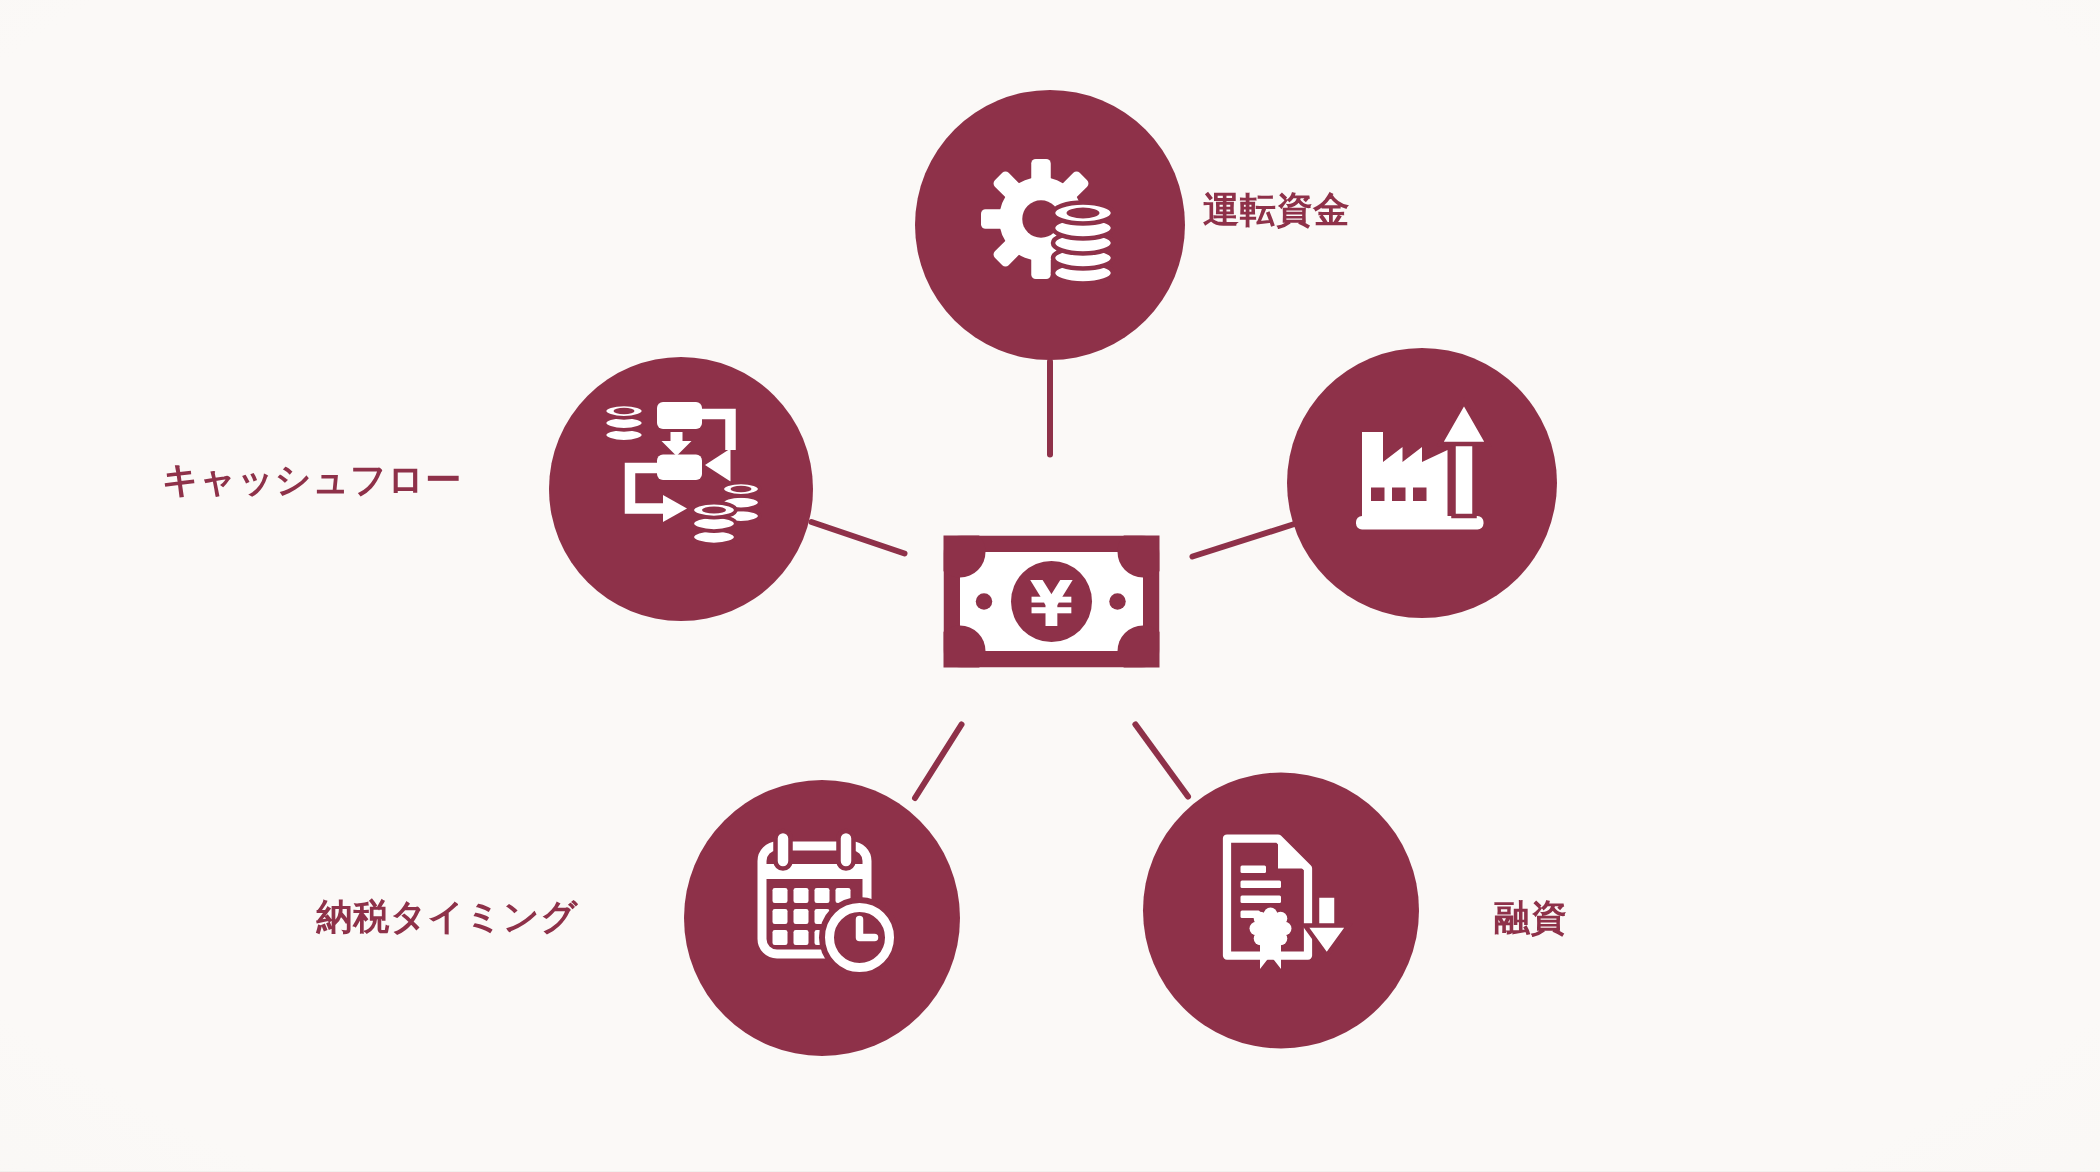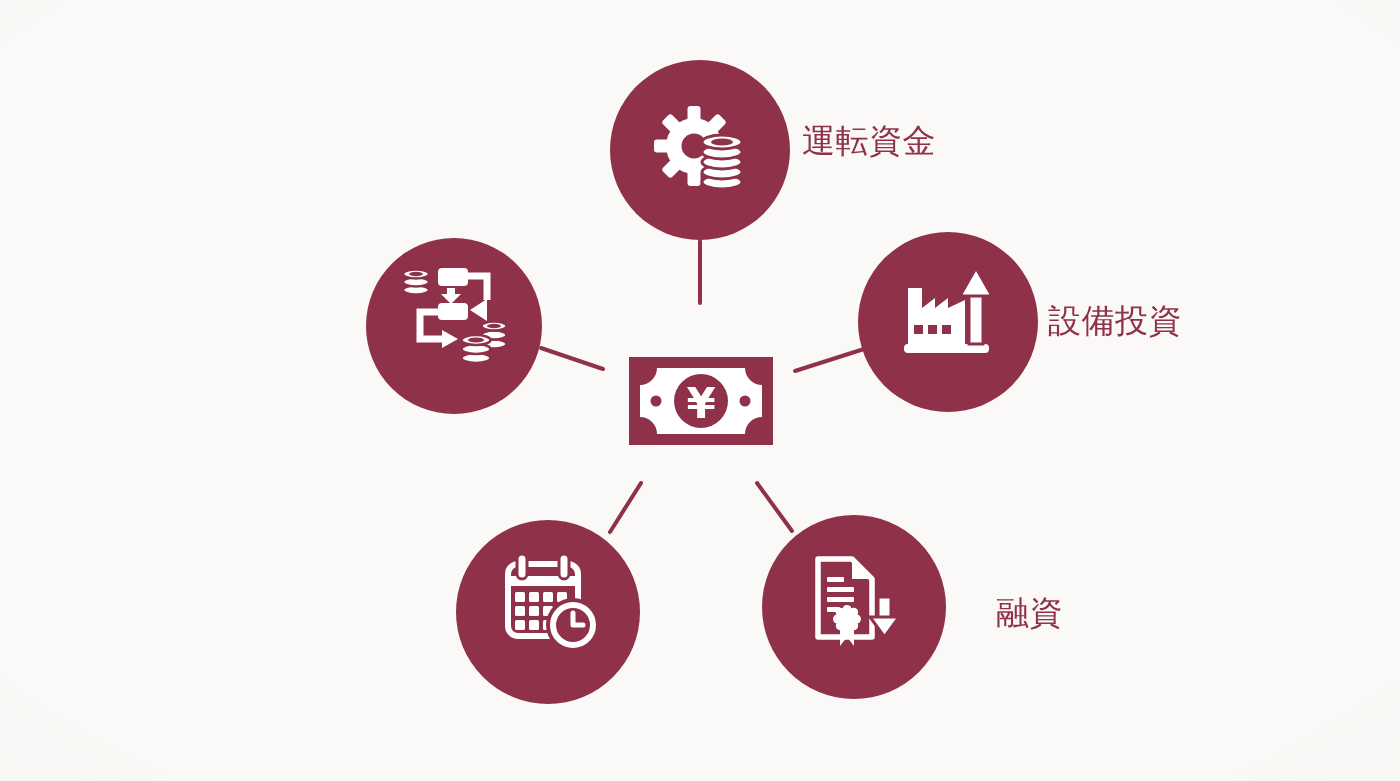--- a/index.html
+++ b/index.html
@@ -39,22 +39,22 @@
     position: absolute;
     left: 629px; top: 357px;
     width: 144px; height: 88px;
   }
   .center-note svg { display: block; }
 
   .label {
     position: absolute;
     transform: translateY(-50%);
     color: #8e3149;
-    font-size: 33px;
-    font-weight: 400;
+    font-size: 24px;
+    font-weight: 700;
     letter-spacing: 0.5px;
     white-space: nowrap;
     line-height: 1;
   }
   .label-top          { left: 802px;  top: 140px; }
   .label-left         { left: 108px;  top: 320px; }
   .label-right        { left: 1048px; top: 320px; }
   .label-bottom-left  { left: 211px;  top: 611px; }
   .label-bottom-right { left: 996px;  top: 612px; }
 </style>
@@ -234,16 +234,17 @@
         <circle cx="133" cy="77" r="17"></circle>
       </g>
       <circle cx="27" cy="44" r="5.5" fill="#8e3149"></circle>
       <circle cx="116" cy="44" r="5.5" fill="#8e3149"></circle>
       <circle cx="72" cy="44" r="27" fill="#8e3149"></circle>
       <text x="72" y="46" text-anchor="middle" dominant-baseline="central" font-size="42" font-weight="bold" fill="#ffffff" font-family="DejaVu Sans, Liberation Sans, sans-serif">¥</text>
     </svg>
   </div>
 
   <div class="label label-top">運転資金</div>
-  <div class="label label-right">設備投資</div>
+  <div class="label label-left">キャッシュフロー</div>
+  <div class="label label-bottom-left">納税タイミング</div>
   <div class="label label-bottom-right">融資</div>
 
 </div>
 
 </body></html>

